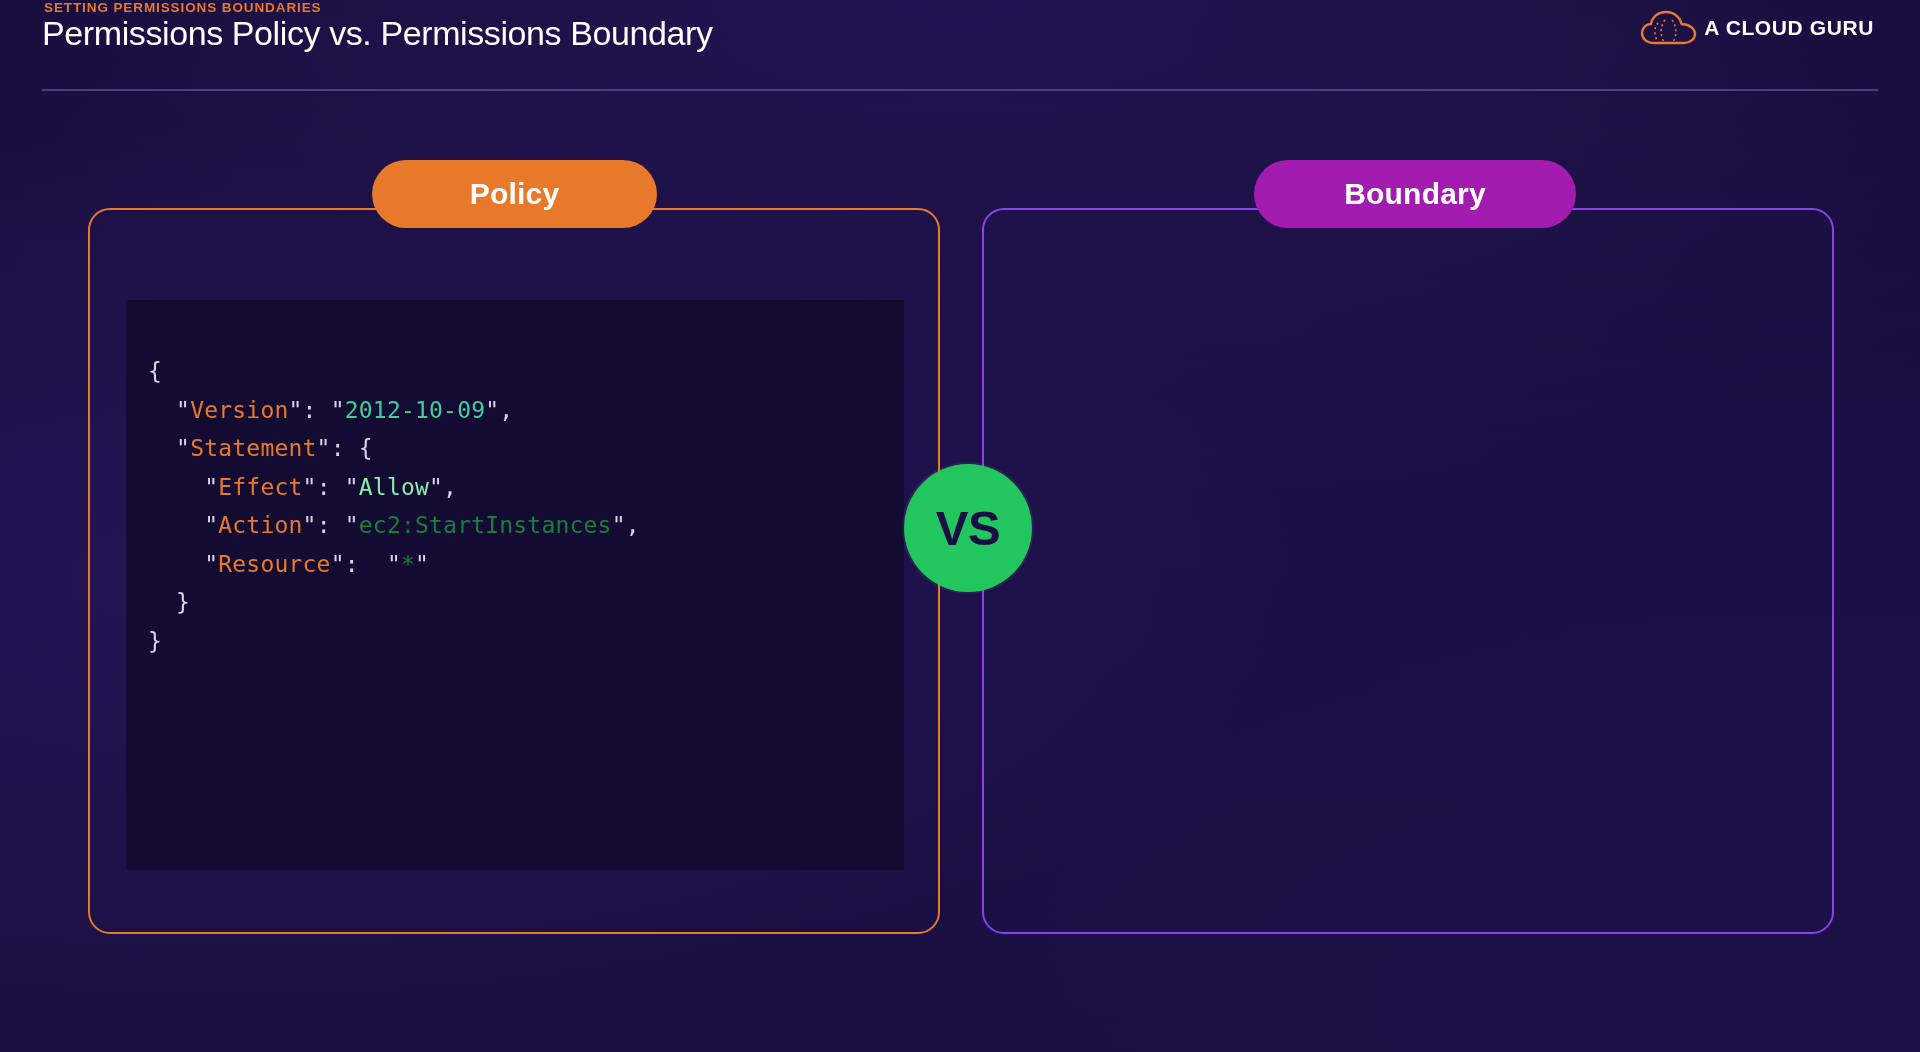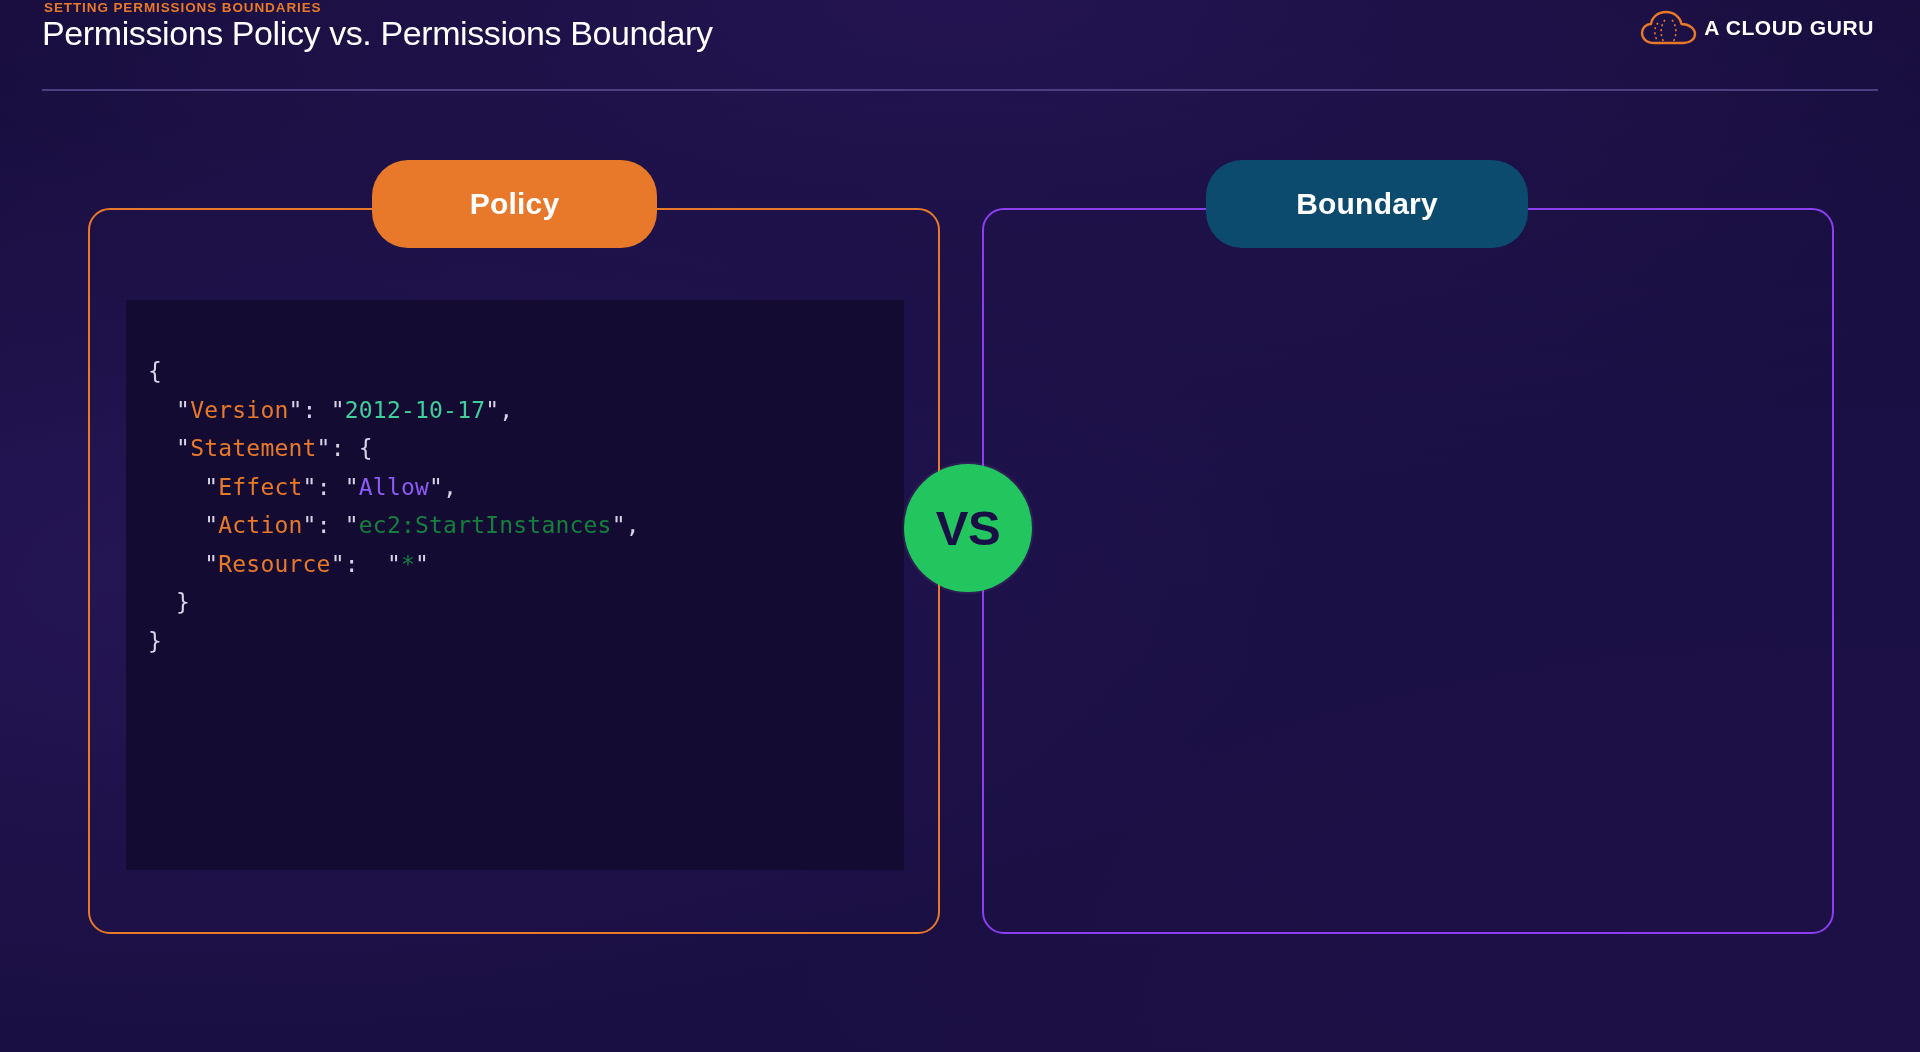--- a/index.html
+++ b/index.html
@@ -89,33 +89,33 @@
     border-style:solid;
     background:transparent;
   }
   .card.policy   { left:88px;  top:208px; width:852px; height:726px; border-color:#E8792A; }
   .card.boundary { left:982px; top:208px; width:852px; height:726px; border-color:#8B3FF0; }
 
   
   .pill {
     position:absolute;
     top:160px;
-    height:88px;
+    height:68px;
     border-radius:36px;
     display:flex;
     align-items:center;
     justify-content:center;
     font-size:30px;
     font-weight:bold;
     color:#ffffff;
     letter-spacing:0.2px;
     z-index:5;
   }
   .pill.policy   { left:372px;  width:285px; background:#E8792A; }
-  .pill.boundary { left:1206px; width:322px; background:#0c4a6e; }
+  .pill.boundary { left:1254px; width:322px; background:#a21caf; }
 
   
   .code-panel {
     position:absolute;
     left:126px; top:300px;
     width:778px; height:570px;
     background:#140b32;
   }
   .code-block {
     position:absolute;
@@ -123,21 +123,21 @@
     font-family:"DejaVu Sans Mono", monospace;
     font-size:23px;
     line-height:38.5px;
     white-space:pre;
     color:#d7d4e8;
     letter-spacing:0.2px;
   }
   .tok-punct { color:#d7d4e8; }
   .tok-key   { color:#E8792A; }
   .tok-str   { color:#3ecf9a; }
-  .tok-deny  { color:#8b5cf6; }
+  .tok-deny  { color:#86efac; }
   .tok-act   { color:#15803d; }
   .tok-quote { color:#d7d4e8; }
 
   
   .vs-badge {
     position:absolute;
     left:904px; top:464px;
     width:128px; height:128px;
     border-radius:50%;
     background:#22c55e;
@@ -177,21 +177,21 @@
 
     <div class="header-rule"></div>
   </header>
 
   <section class="card policy"></section>
 
   <div class="pill policy">Policy</div>
 
   <div class="code-panel">
     <pre class="code-block"><span class="tok-punct">{</span>
-  <span class="tok-quote">"</span><span class="tok-key">Version</span><span class="tok-quote">"</span><span class="tok-punct">: </span><span class="tok-quote">"</span><span class="tok-str">2012-10-17</span><span class="tok-quote">"</span><span class="tok-punct">,</span>
+  <span class="tok-quote">"</span><span class="tok-key">Version</span><span class="tok-quote">"</span><span class="tok-punct">: </span><span class="tok-quote">"</span><span class="tok-str">2012-10-09</span><span class="tok-quote">"</span><span class="tok-punct">,</span>
   <span class="tok-quote">"</span><span class="tok-key">Statement</span><span class="tok-quote">"</span><span class="tok-punct">: {</span>
     <span class="tok-quote">"</span><span class="tok-key">Effect</span><span class="tok-quote">"</span><span class="tok-punct">: </span><span class="tok-quote">"</span><span class="tok-deny">Allow</span><span class="tok-quote">"</span><span class="tok-punct">,</span>
     <span class="tok-quote">"</span><span class="tok-key">Action</span><span class="tok-quote">"</span><span class="tok-punct">: </span><span class="tok-quote">"</span><span class="tok-act">ec2:StartInstances</span><span class="tok-quote">"</span><span class="tok-punct">,</span>
     <span class="tok-quote">"</span><span class="tok-key">Resource</span><span class="tok-quote">"</span><span class="tok-punct">:  </span><span class="tok-quote">"</span><span class="tok-act">*</span><span class="tok-quote">"</span>
   <span class="tok-punct">}</span>
 <span class="tok-punct">}</span></pre>
   </div>
 
   <div class="vs-badge">VS</div>
 

